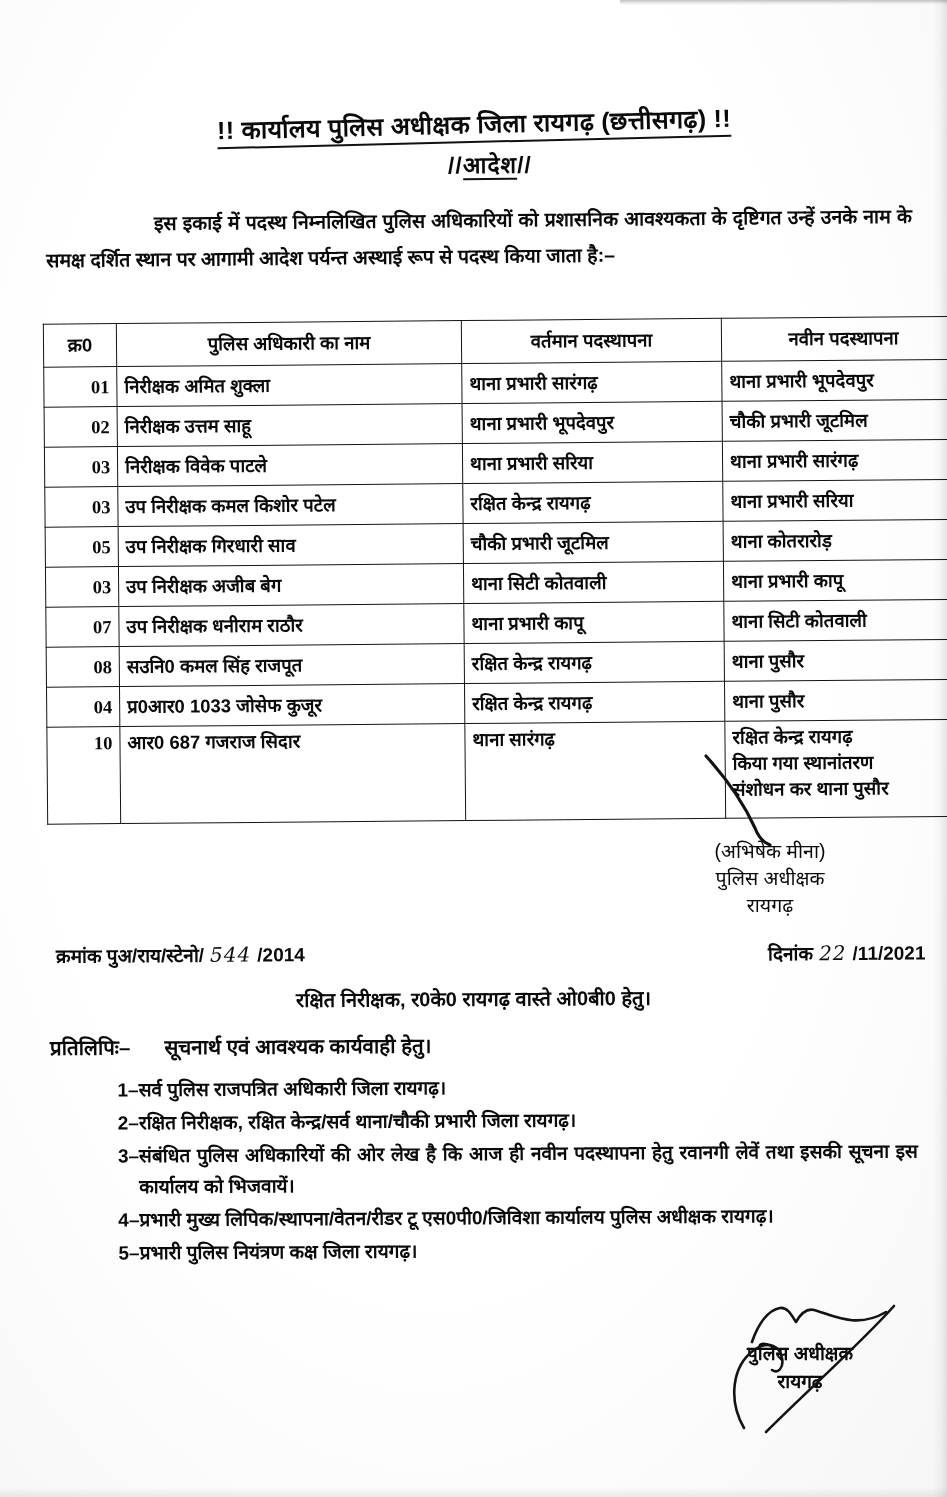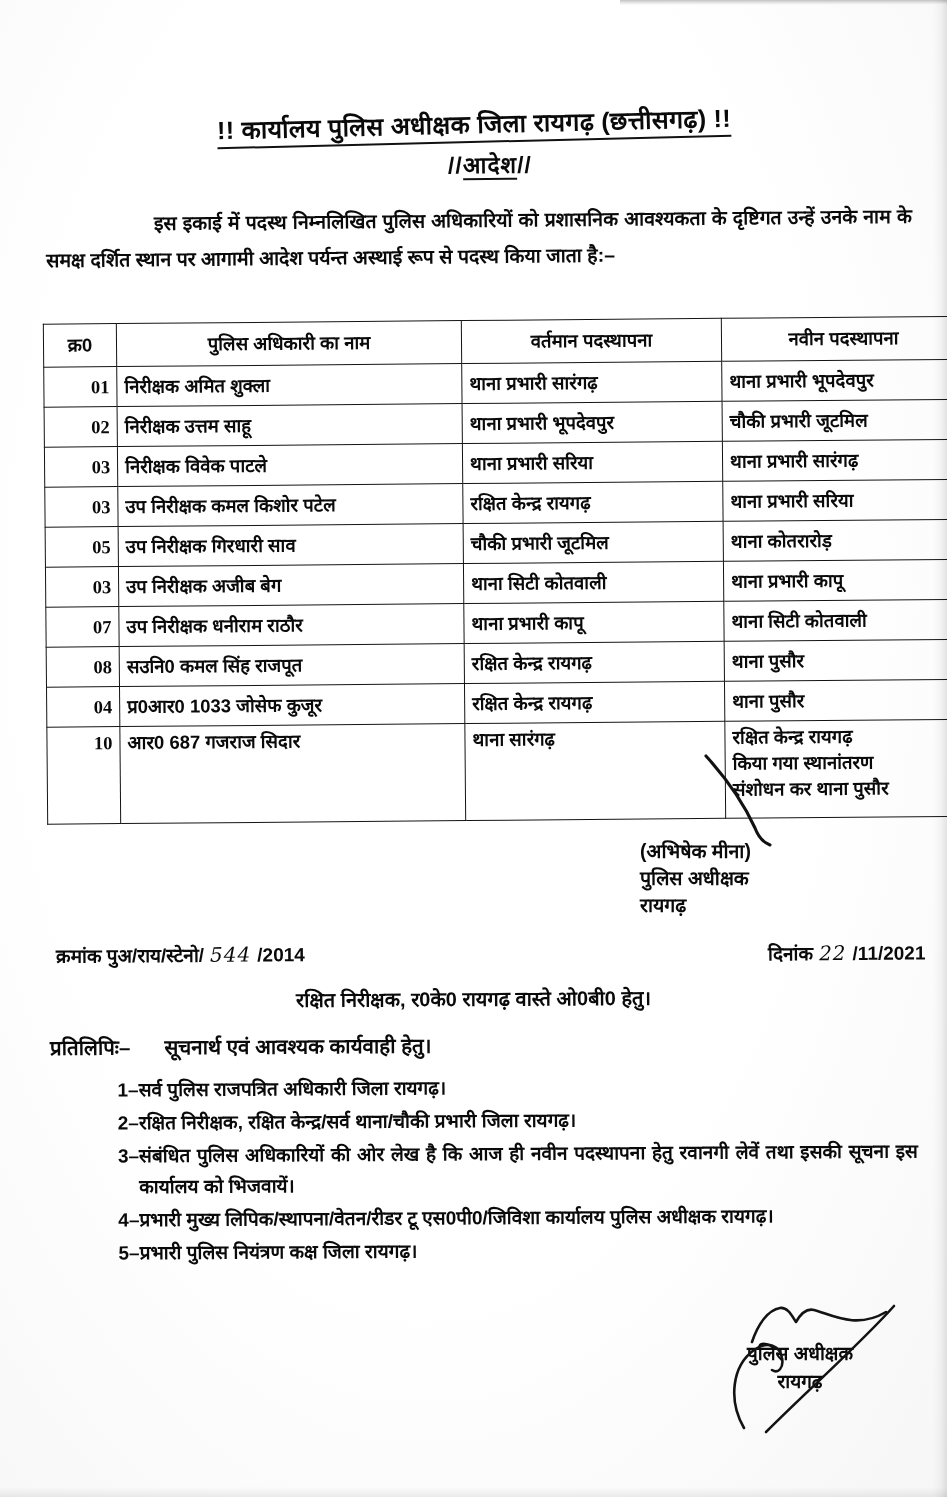--- a/index.html
+++ b/index.html
@@ -120,22 +120,23 @@
   tr.body-row td { height: 33px; }
   tr.last-row td { vertical-align: top; height: 90px; }
   td.multi { line-height: 28px; }
   td.multi span { display: block; }
 
   
   .sig-block {
     position: absolute;
     left: 640px; top: 838px;
     width: 260px;
+    text-align: center;
     font-size: 19.5px;
-    font-weight: 700;
+    font-weight: 400;
     line-height: 27px;
   }
   .sig-stroke {
     position: absolute;
     left: 700px; top: 752px;
     width: 120px; height: 96px;
   }
 
   
   .ref-line {

